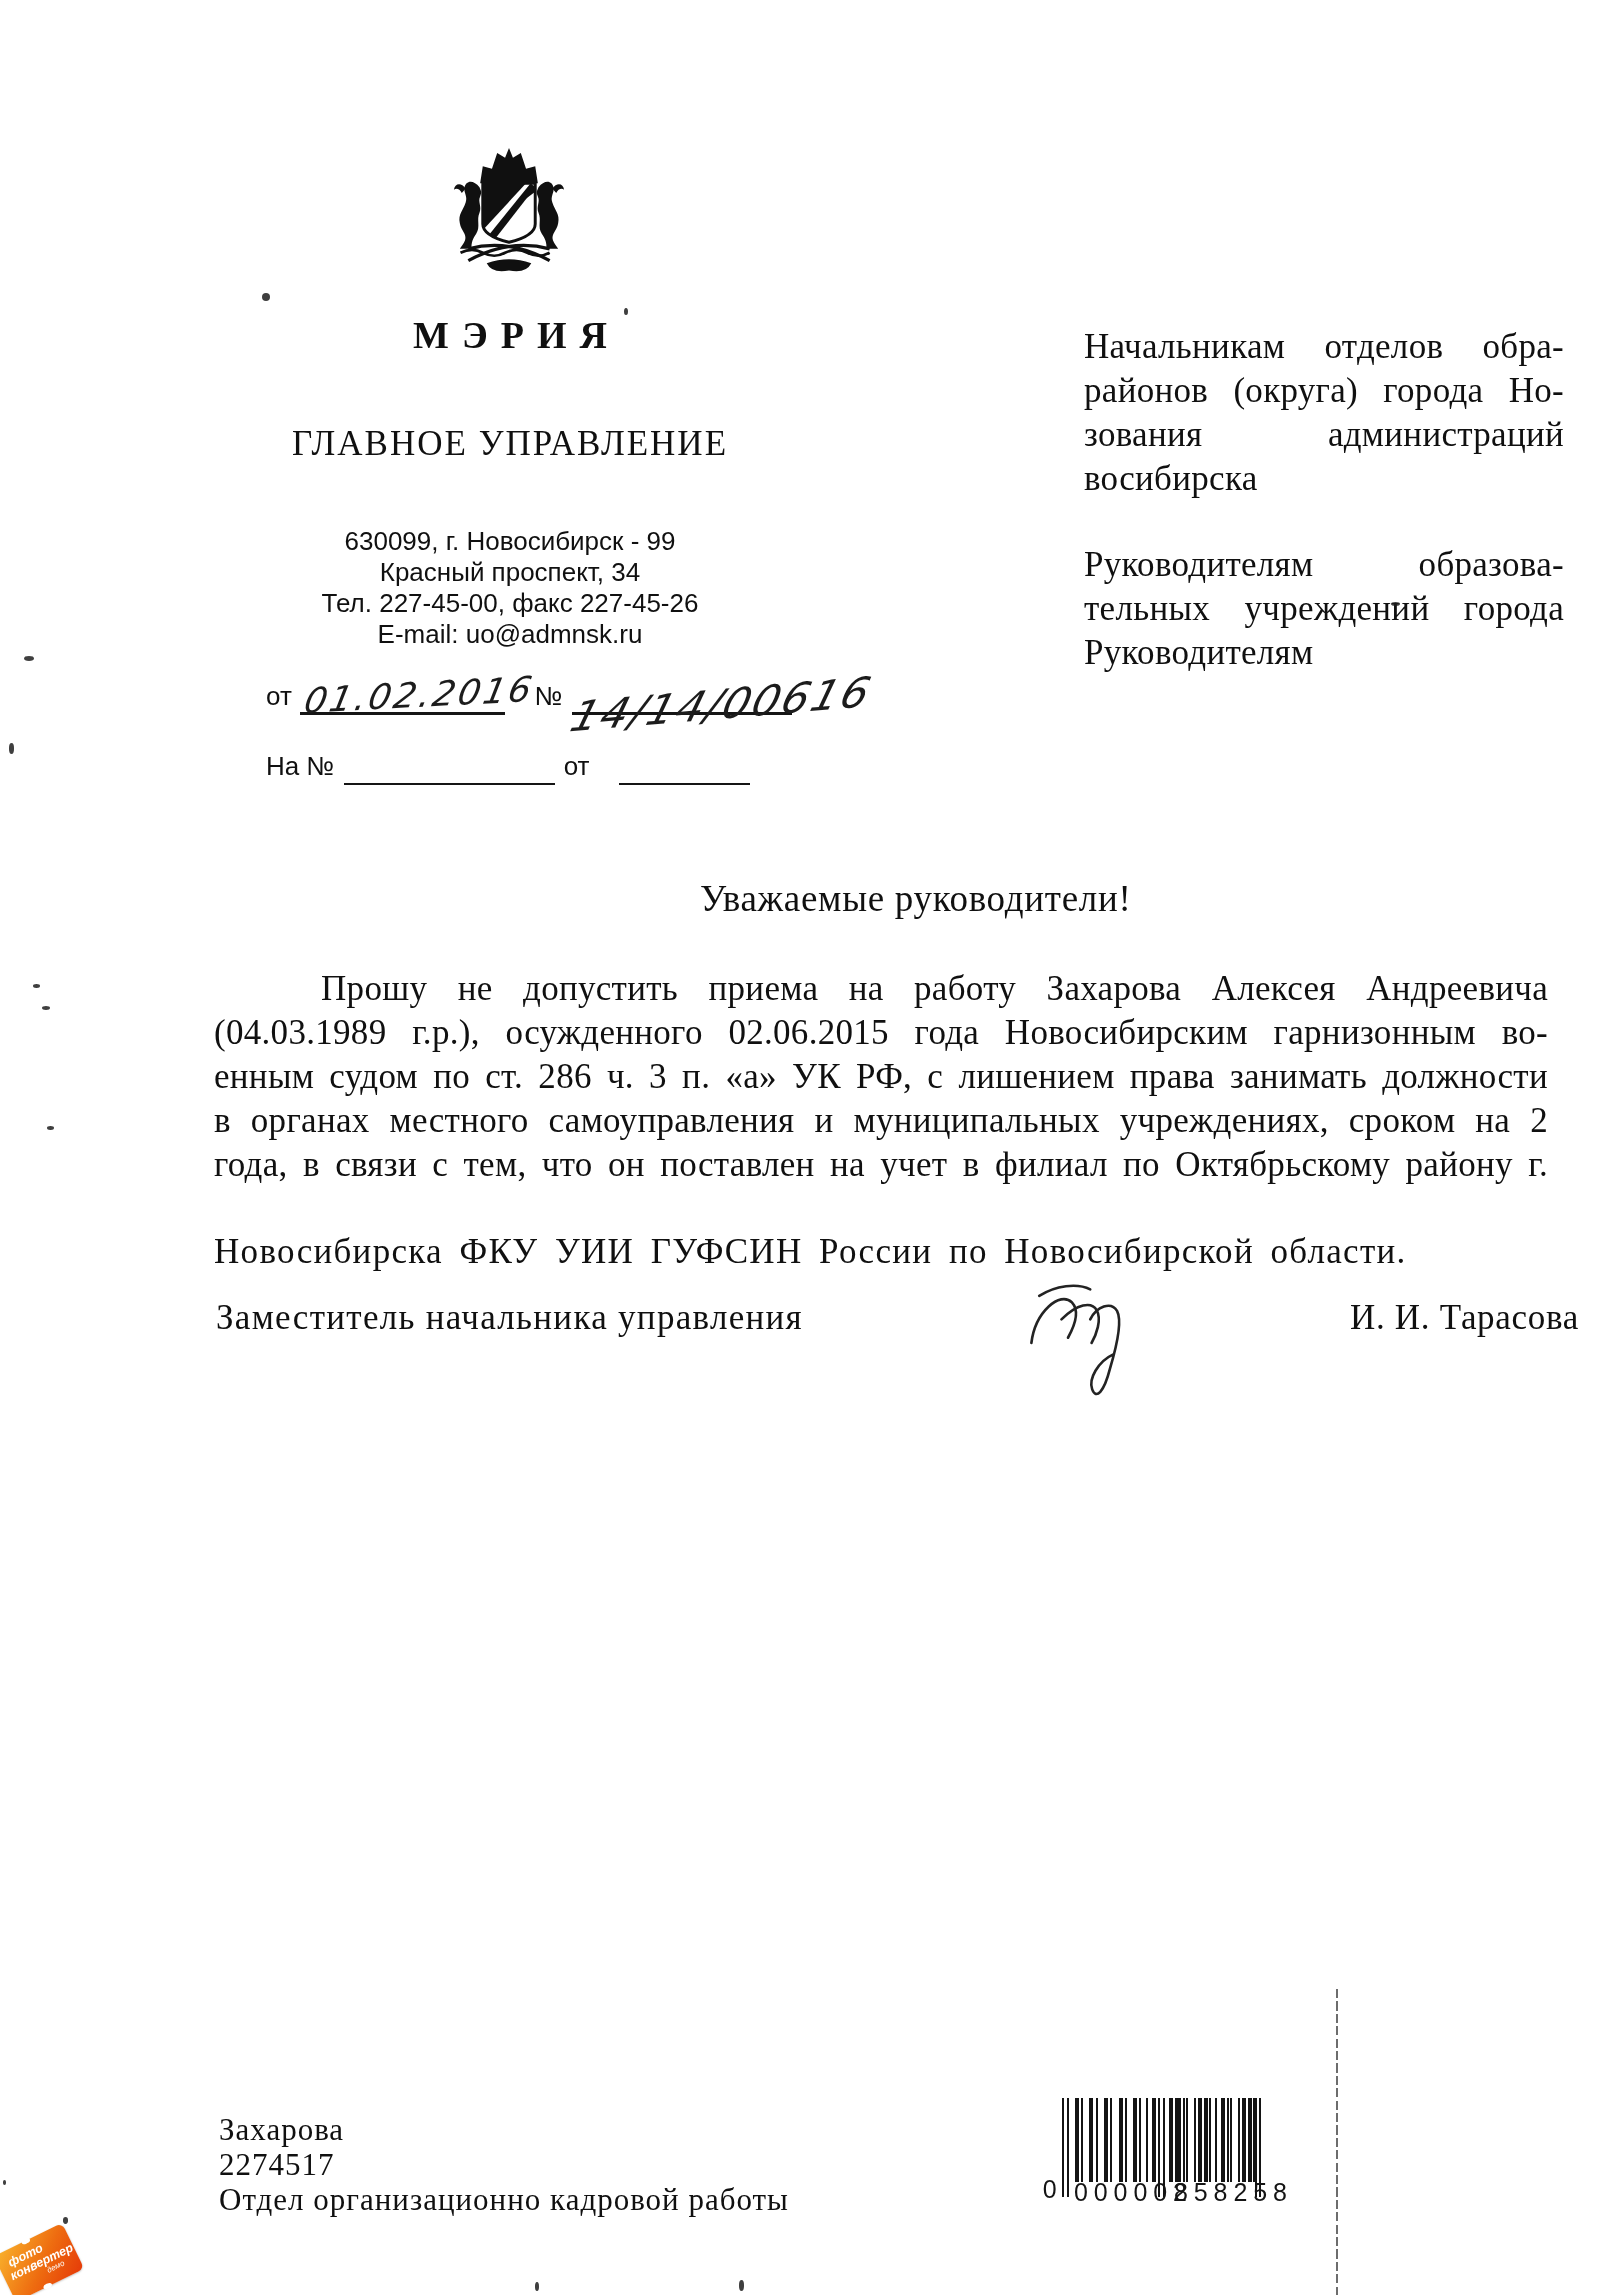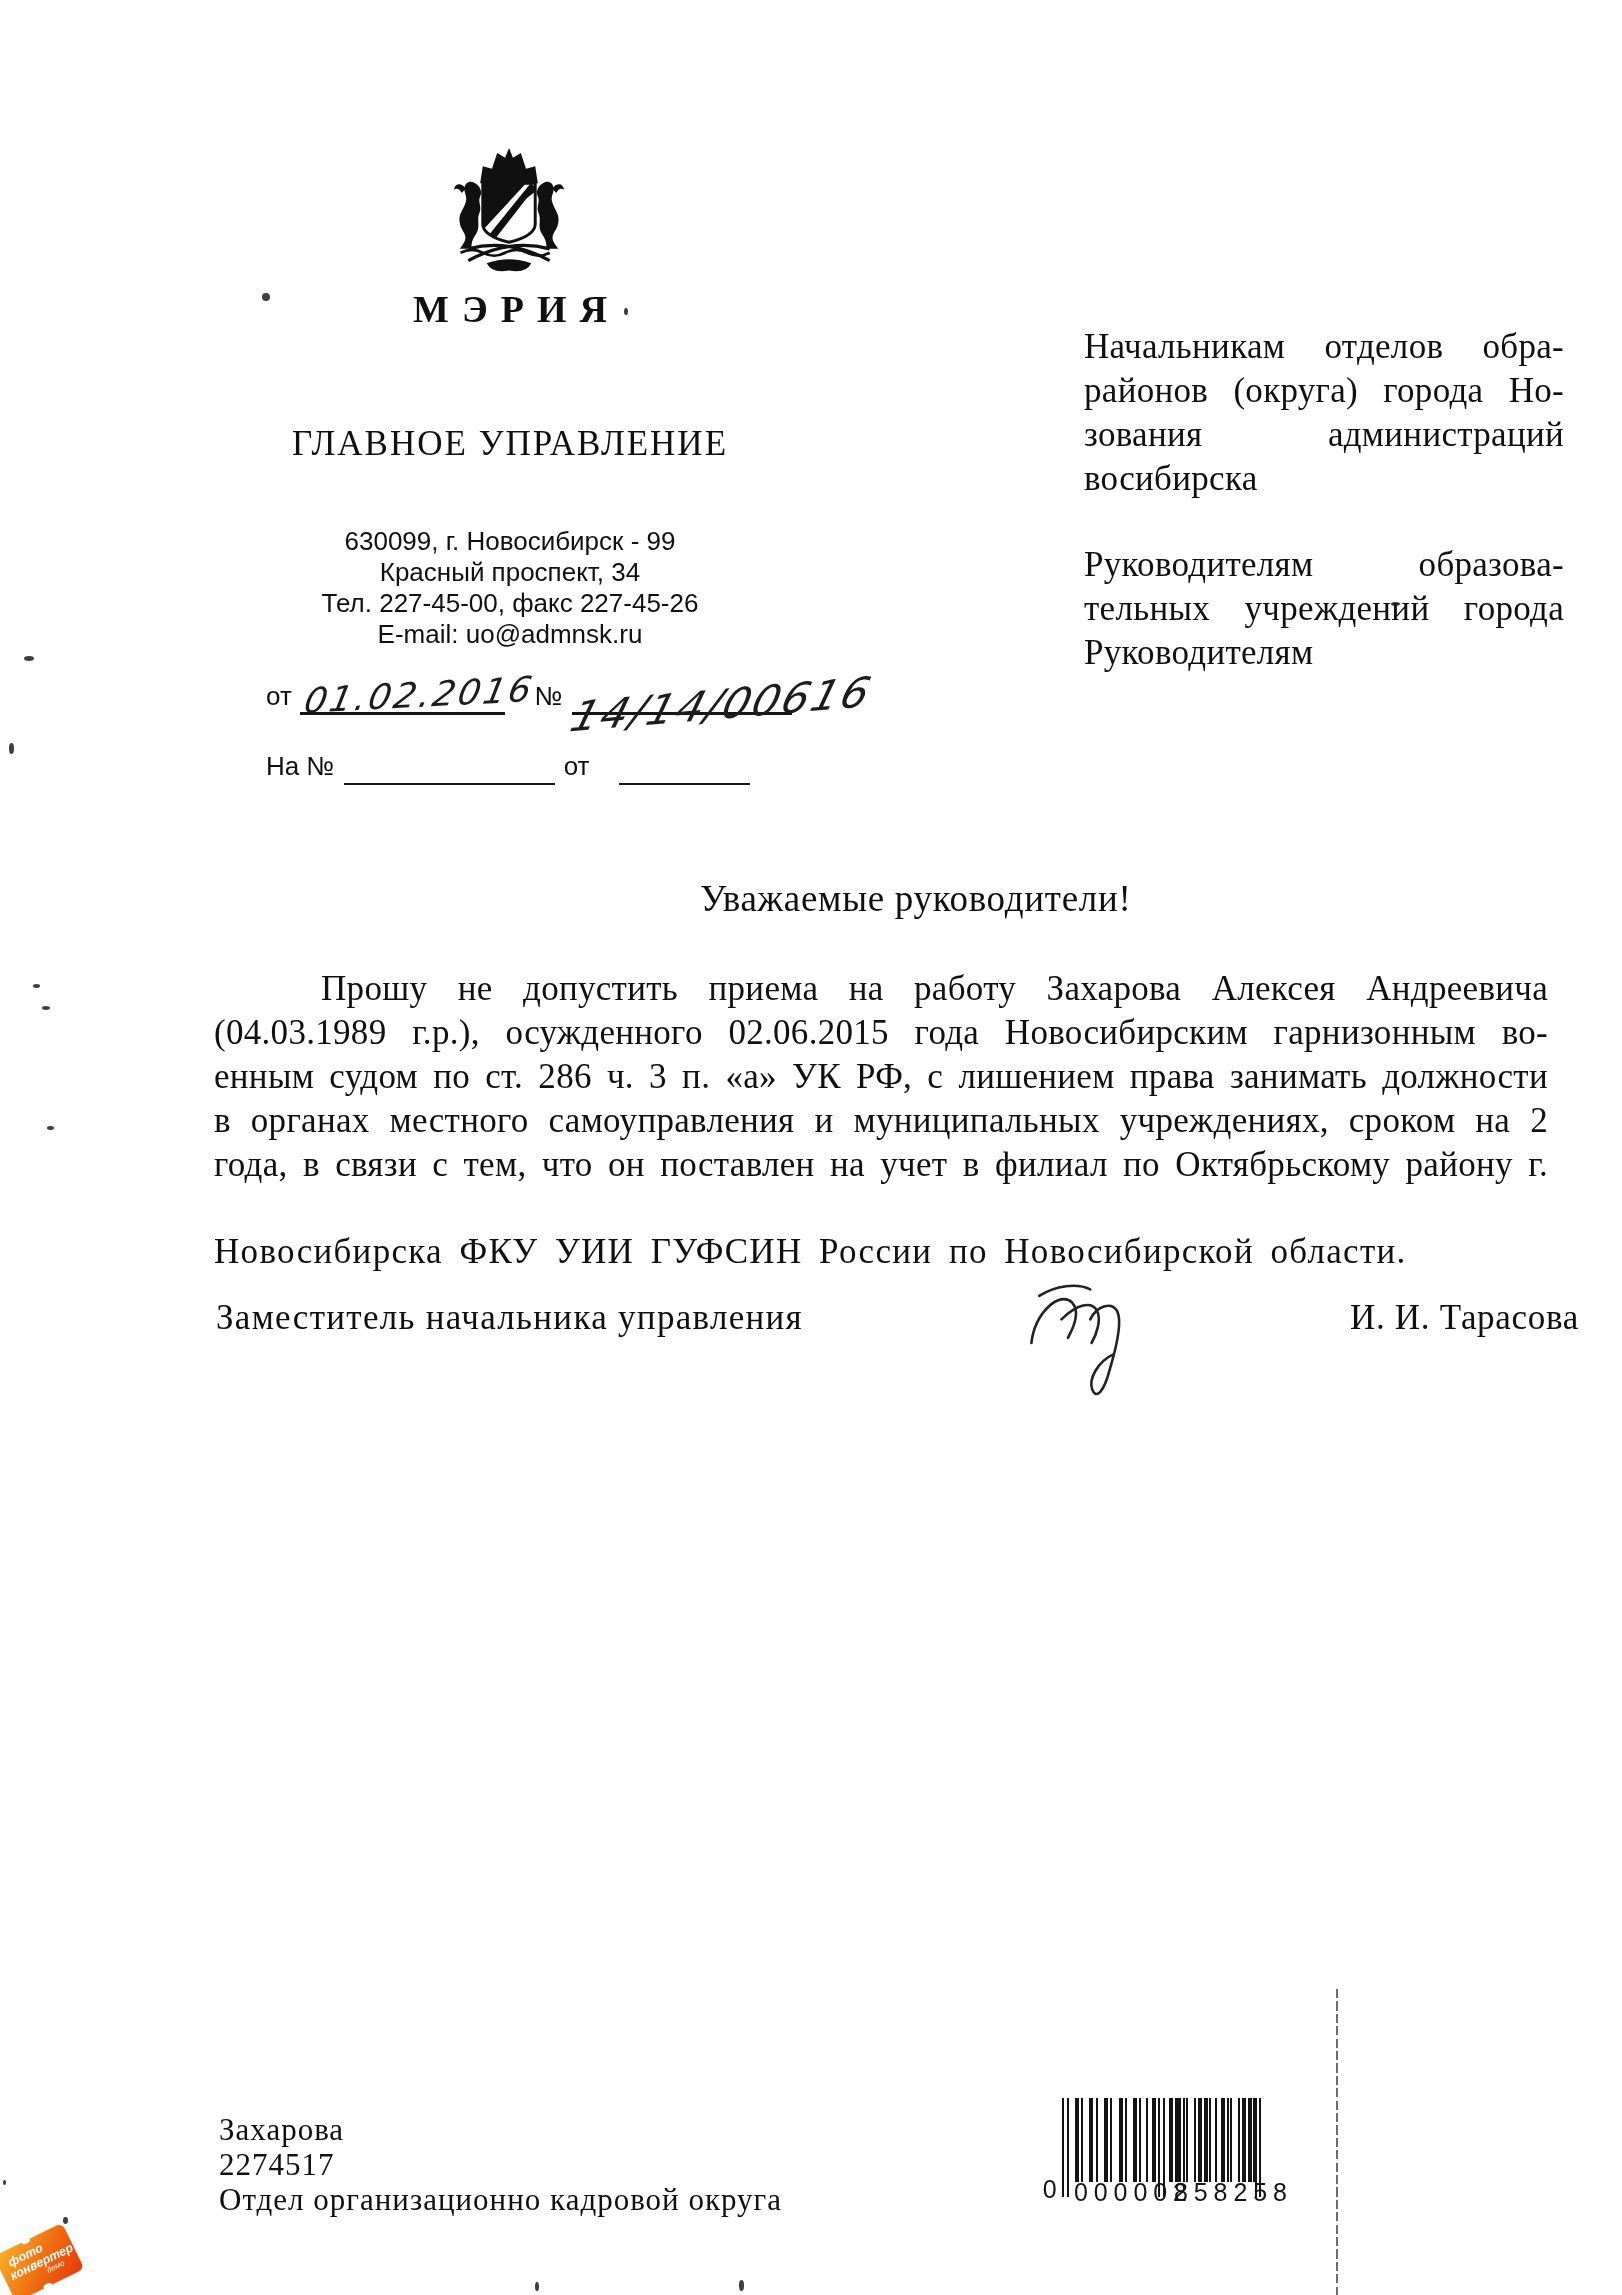--- a/index.html
+++ b/index.html
@@ -1,21 +1,21 @@
 <!DOCTYPE html>
 <html style="font-size:10.5px"><head>
 <meta charset="utf-8">
 <style>
   html,body{margin:0;padding:0;background:#e8e8e8;}
   .page{position:relative;width:1623px;height:2295px;background:#ffffff;color:#101010;
         font-family:"Liberation Serif",serif;overflow:hidden;}
   
   .cc{position:absolute;left:281px;width:458px;text-align:center;}
   .emblem{position:absolute;left:450px;top:140px;}
-  .org1{top:287px;font-size:38px;font-weight:bold;letter-spacing:13px;text-indent:13px;}
+  .org1{top:313px;font-size:38px;font-weight:bold;letter-spacing:13px;text-indent:13px;}
   .org2{top:347px;font-size:39px;font-weight:bold;letter-spacing:2px;}
   .dept1{top:424px;font-size:35px;letter-spacing:2px;}
   .dept2{top:468px;font-size:35px;letter-spacing:2px;}
   .addr{top:526px;font-family:"Liberation Sans",sans-serif;font-size:26px;line-height:31px;}
   
   .ref-row{position:absolute;display:flex;align-items:flex-end;
            font-family:"Liberation Sans",sans-serif;font-size:26px;}
   .ref1{left:266px;top:674px;}
   .ref2{left:266px;top:749px;}
   .ref-row .lbl{margin-bottom:2.6px;white-space:nowrap;}
@@ -164,21 +164,21 @@
         <path d="M94 86 C118 62 140 58 148 72 C156 86 147 110 140 122"></path>
         <path d="M138 86 C148 66 170 58 179 73 C188 90 177 132 168 162 C159 197 147 209 141 193 C135 177 150 150 174 139"></path>
       </g>
     </svg>
   </div>
   <div class="sig-name">И. И. Тарасова</div>
 
   <div class="footer">
     <div>Захарова</div>
     <div>2274517</div>
-    <div>Отдел организационно кадровой округа</div>
+    <div>Отдел организационно кадровой работы</div>
   </div>
 
   <div class="barcode">
     <div class="bars">
         <div class="bar" style="left: 0px; width: 2.1px; height: 99px;"></div>
         <div class="bar" style="left: 4.2px; width: 2.1px; height: 99px;"></div>
         <div class="bar" style="left: 12.6px; width: 2.1px; height: 84px;"></div>
         <div class="bar" style="left: 14.7px; width: 2.1px; height: 84px;"></div>
         <div class="bar" style="left: 19px; width: 2.1px; height: 84px;"></div>
         <div class="bar" style="left: 27px; width: 2.1px; height: 84px;"></div>

